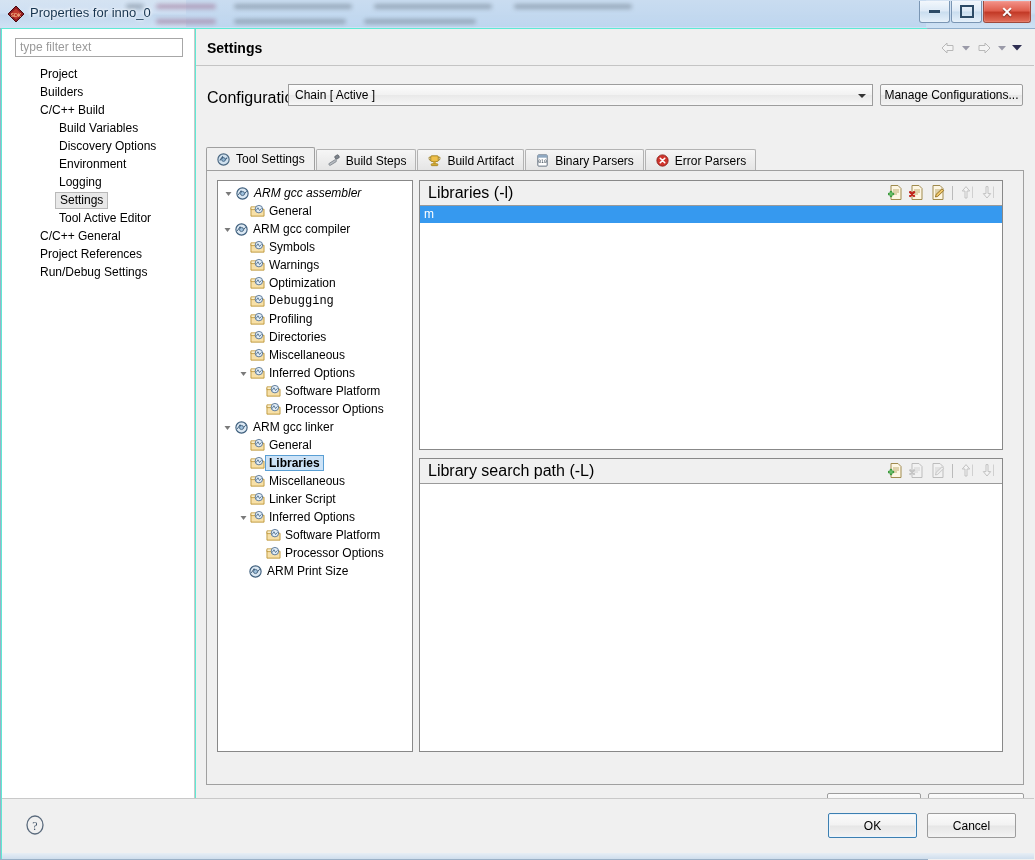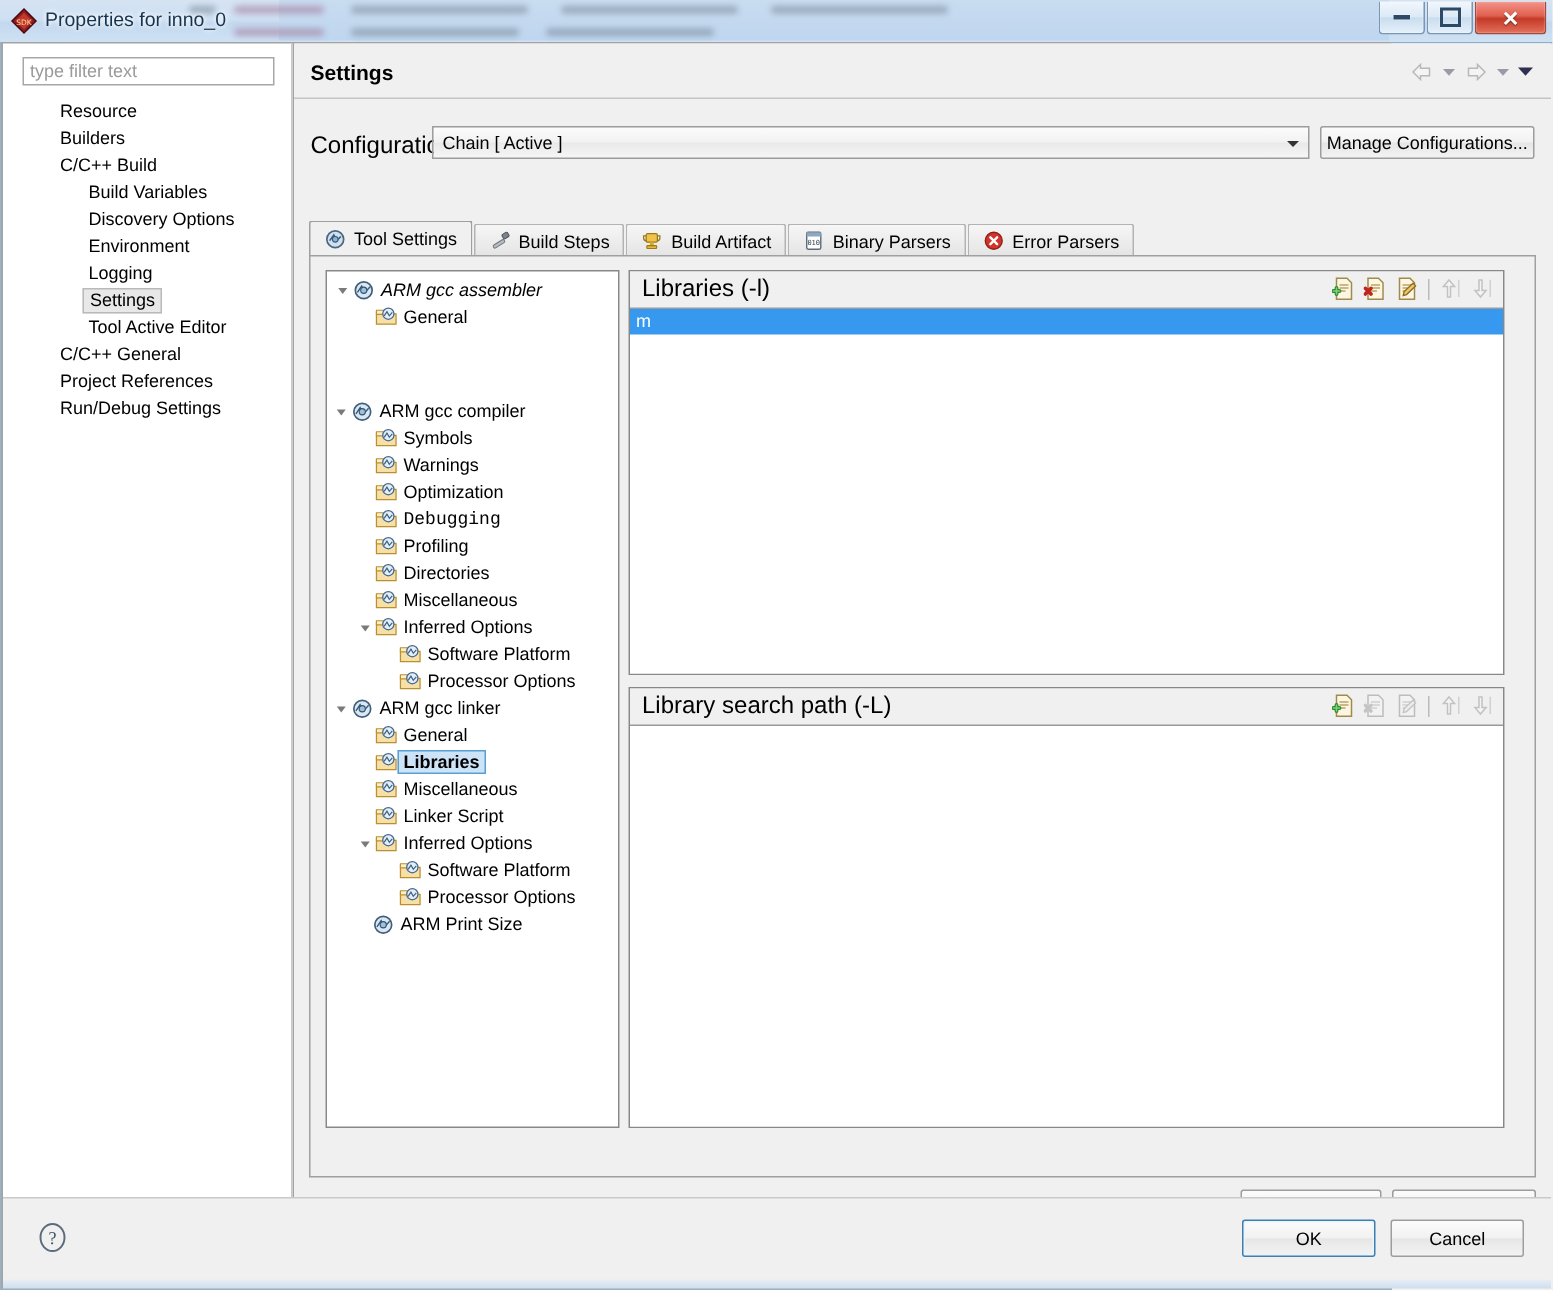--- a/index.html
+++ b/index.html
@@ -47,21 +47,21 @@
     border-color:#a04a3c;
     background:linear-gradient(to bottom,#f3948a 0%,#e0604f 45%,#c33a27 55%,#e2705c 100%);
   }
   .gl-min{width:11px;height:3px;background:#2c4a66;box-shadow:0 0 1px #fff;}
   .gl-max{width:10px;height:9px;border:2px solid #2c4a66;box-shadow:0 0 1px #fff;}
   .gl-close{color:#fff;font-size:14px;font-weight:bold;line-height:1;text-shadow:0 1px 1px rgba(0,0,0,.5);}
 
   
   .dialog-body{
     position:absolute;left:0;top:28px;width:928px;height:832px;
-    background:#a3a3a3;border:1px solid #9ab0c6;border-top:none;box-sizing:border-box;
+    background:#5eead4;border:1px solid #9ab0c6;border-top:none;box-sizing:border-box;
   }
 
   
   .leftnav{
     position:absolute;left:1px;top:1px;width:193px;height:769px;
     background:#fff;border-right:1px solid #c9c9c9;
     box-sizing:border-box;
   }
   .filter-box{
     position:absolute;left:13px;top:9px;width:168px;height:19px;
@@ -224,21 +224,21 @@
           <span class="gl-close">✕</span>
         </div>
     </div>
   </div>
 
   <div class="dialog-body">
 
     <div class="leftnav">
       <div class="filter-box">type filter text</div>
       <div class="navlist" id="navlist">
-          <div class="navitem"><span>Resource</span></div>
+          <div class="navitem"><span>Project</span></div>
           <div class="navitem"><span>Builders</span></div>
           <div class="navitem"><span>C/C++ Build</span></div>
           <div class="navitem lvl2"><span>Build Variables</span></div>
           <div class="navitem lvl2"><span>Discovery Options</span></div>
           <div class="navitem lvl2"><span>Environment</span></div>
           <div class="navitem lvl2"><span>Logging</span></div>
           <div class="navitem lvl2"><span class="selbox">Settings</span></div>
           <div class="navitem lvl2"><span>Tool Active Editor</span></div>
           <div class="navitem"><span>C/C++ General</span></div>
           <div class="navitem"><span>Project References</span></div>
@@ -365,21 +365,21 @@
                 <span class="tticon">
                   <svg width="15" height="14" viewBox="0 0 16 15">
                     <path d="M1 4 h5 l1.3 1.6 H15 V13 H1 Z" fill="#f7e0a8" stroke="#b9902f" stroke-width=".9"></path>
                     <path d="M1 3 h5.2 l1.2 1.5 H13 V6 H1 Z" fill="#fbefc9" stroke="#b9902f" stroke-width=".8"></path>
                     <circle cx="9.5" cy="5.5" r="4" fill="#e2eef8" stroke="#46678a" stroke-width=".9"></circle>
                     <path d="M6.5 7 L8.5 4 L10.2 7 L12.3 4.6" stroke="#3d5f80" stroke-width=".85" fill="none"></path>
                   </svg>
                 </span>
                 <span class="ttlabel">General</span>
               </div>
-              <div class="ttrow" style="padding-left: 4px; margin-top: 45px;">
+              <div class="ttrow" style="padding-left: 4px;">
                 <span class="ttarrow">
                   <svg width="9" height="9" viewBox="0 0 9 9">
                     <polygon points="1.5,3 7.5,3 4.5,7" fill="#7a7a7a"></polygon>
                   </svg>
                 </span>
                 <span class="tticon">
                   <svg width="15" height="15" viewBox="0 0 16 16">
                     <circle cx="8" cy="8" r="6" fill="#dbe8f3" stroke="#3f5f7d" stroke-width="1.2"></circle>
                     <path d="M3.5 9.5 L6.5 5 L9 9.5 L12.5 5.5" stroke="#3a5a78" stroke-width="1" fill="none"></path>
                     <circle cx="8" cy="8" r="2.2" fill="#9dc0dc" stroke="#35536f" stroke-width=".8"></circle>

